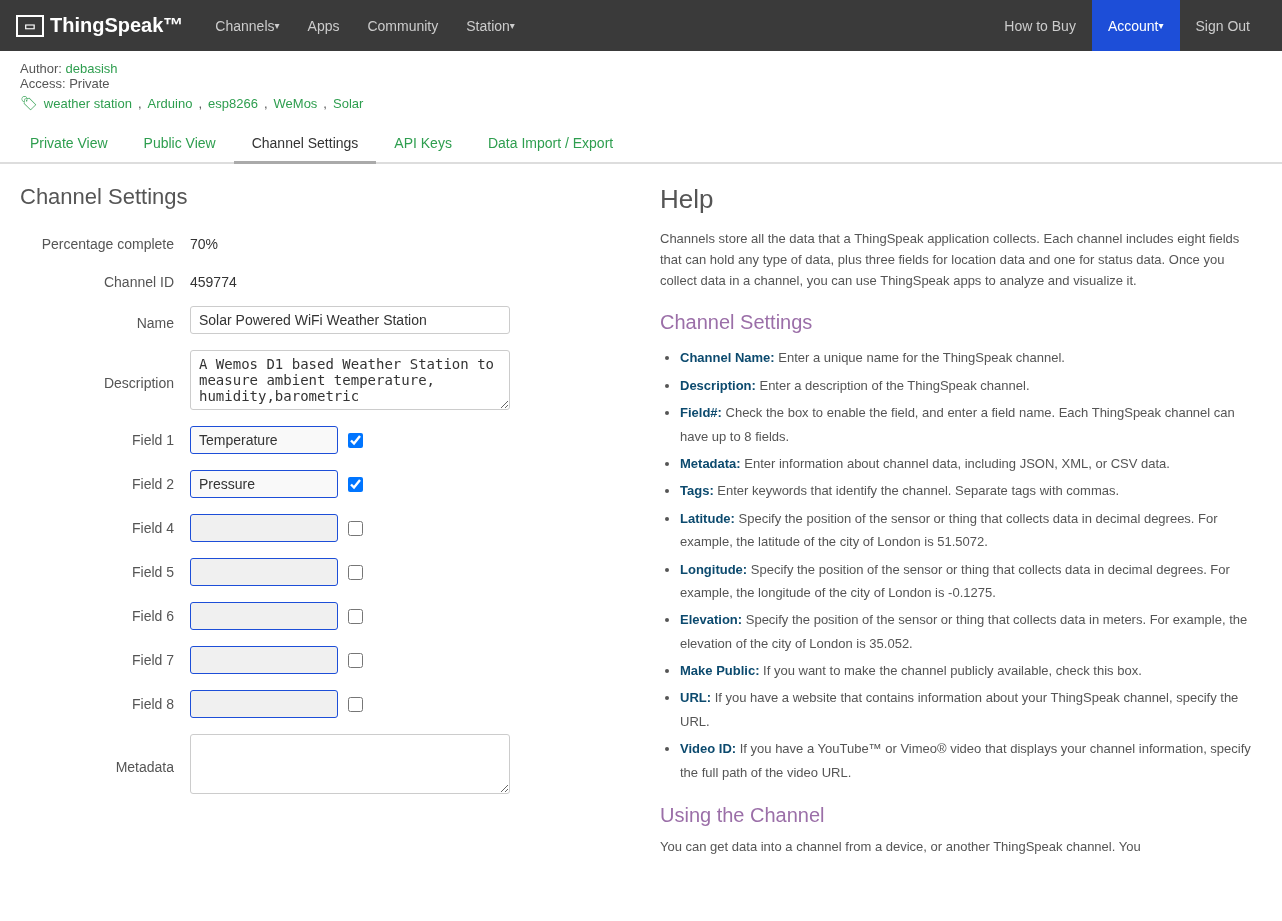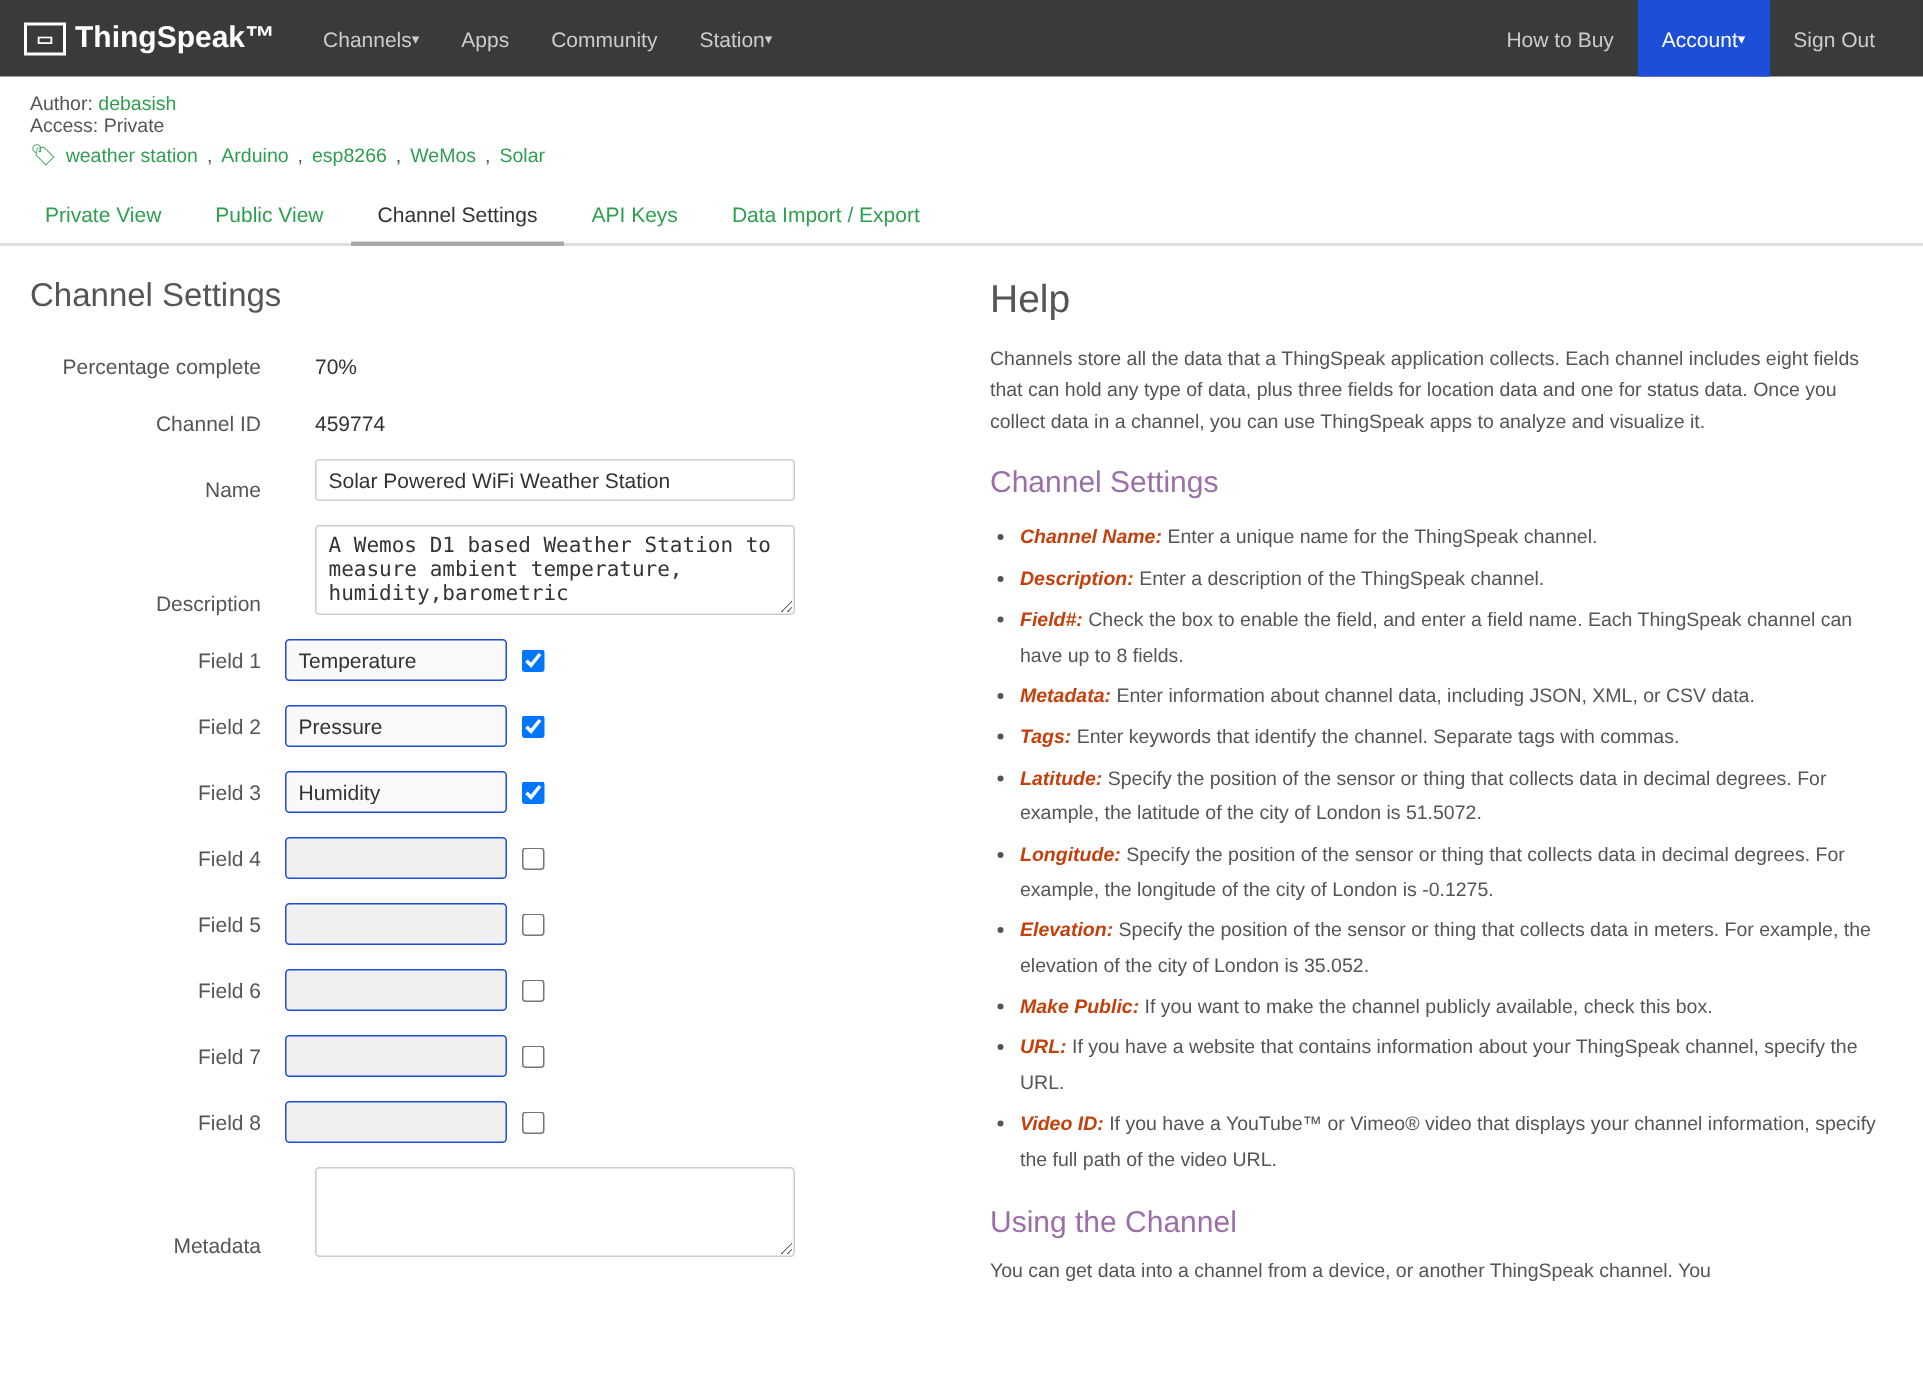--- a/index.html
+++ b/index.html
@@ -137,23 +137,22 @@
       max-width: 600px;
     }
     .section-title {
       font-size: 22px;
       color: #555;
       font-weight: normal;
       margin-bottom: 20px;
     }
     .form-row {
       display: flex;
-      align-items: flex-end;
+      align-items: center;
       margin-bottom: 16px;
-      gap: 20px;
     }
     .form-label {
       width: 170px;
       text-align: right;
       padding-right: 16px;
       padding-top: 6px;
       font-size: 14px;
       color: #555;
       flex-shrink: 0;
     }
@@ -242,21 +241,21 @@
       margin-bottom: 12px;
     }
     .help-list {
       list-style: disc;
       padding-left: 20px;
       font-size: 13px;
       color: #555;
       line-height: 1.8;
     }
     .help-list li { margin-bottom: 4px; }
-    .help-list strong { color: #c2410c; font-style: italic; }
+    .help-list strong { color: #0c4a6e; }
     .using-channel-title {
       font-size: 20px;
       font-weight: normal;
       color: #9b6fa8;
       margin-top: 20px;
       margin-bottom: 10px;
     }
     .using-channel-text {
       font-size: 13px;
       color: #555;
@@ -342,25 +341,20 @@
 
     <div id="fields-container">
         <div class="field-row">
           <div class="field-label">Field 1</div>
           <input class="field-input" type="text" value="Temperature" style="">
           <input type="checkbox" class="field-checkbox" checked="" style="">
         </div>
         <div class="field-row">
           <div class="field-label">Field 2</div>
           <input class="field-input" type="text" value="Pressure" style="">
-          <input type="checkbox" class="field-checkbox" checked="" style="">
-        </div>
-        <div class="field-row">
-          <div class="field-label">Field 3</div>
-          <input class="field-input" type="text" value="Humidity" style="">
           <input type="checkbox" class="field-checkbox" checked="" style="">
         </div>
         <div class="field-row">
           <div class="field-label">Field 4</div>
           <input class="field-input" type="text" style="background: rgb(240, 240, 240);">
           <input type="checkbox" class="field-checkbox" style="">
         </div>
         <div class="field-row">
           <div class="field-label">Field 5</div>
           <input class="field-input" type="text" style="background: rgb(240, 240, 240);">

